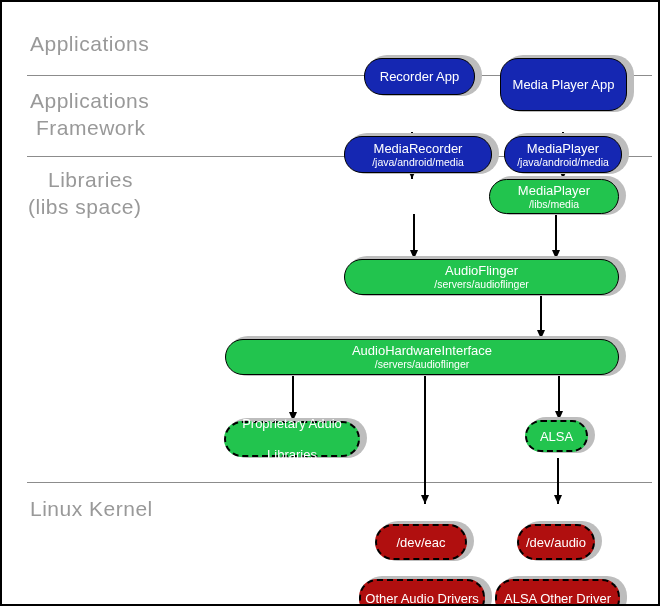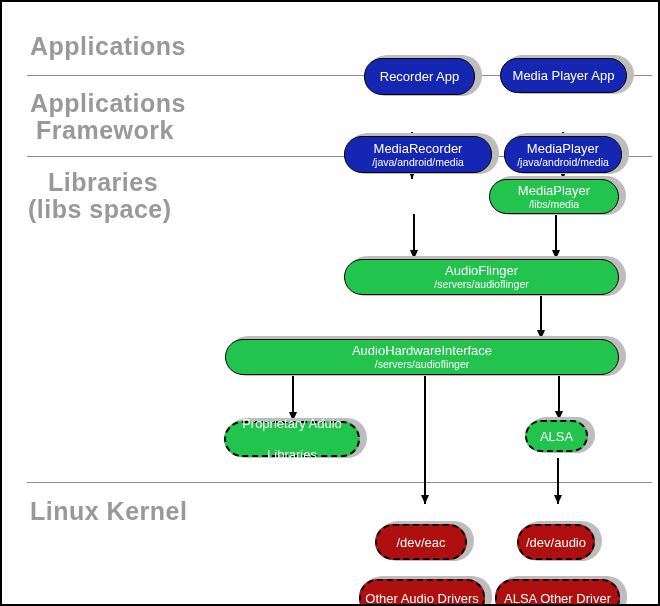--- a/index.html
+++ b/index.html
@@ -2,22 +2,22 @@
 <html style="--app-blue: #1527b2; --lib-green: #22c44e; --kernel-red: #b00f0f; --shadow: #bdbdbd; --label-gray: #999999; --line-gray: #8c8c8c;"><head>
 <meta charset="utf-8">
 <style>
   html,body{margin:0;padding:0;background:#fff;}
   #canvas{
     position:relative;width:656px;height:602px;
     border:2px solid #000;background:#fff;overflow:hidden;
     font-family:"Liberation Sans","DejaVu Sans",sans-serif;
   }
   .layer-label{
-    position:absolute;color:var(--label-gray,#999);font-size:25px;
-    letter-spacing:0.5px;white-space:nowrap;z-index:0;font-weight:bold;
+    position:absolute;color:var(--label-gray,#999);font-size:21px;
+    letter-spacing:0.5px;white-space:nowrap;z-index:0;
   }
   .sep{
     position:absolute;left:25px;width:625px;height:0;
     border-top:1px solid var(--line-gray,#8c8c8c);z-index:0;
   }
   .node{
     position:absolute;display:flex;flex-direction:column;align-items:center;
     justify-content:center;color:#fff;text-align:center;
     border:1.5px solid #000;border-radius:18px;
     box-shadow:5px -1px 0 2px var(--shadow,#bdbdbd);
@@ -62,21 +62,21 @@
   <div class="arrow head" style="left:553px;top:212px;height:45px"></div>
   <div class="arrow head" style="left:538px;top:293px;height:44px"></div>
   <div class="arrow head" style="left:290px;top:373px;height:46px"></div>
   <div class="arrow head" style="left:422px;top:373px;height:129px"></div>
   <div class="arrow head" style="left:556px;top:373px;height:45px"></div>
   <div class="arrow head" style="left:555px;top:456px;height:46px"></div>
 
   <div class="node blue" style="left:362px;top:15px;width:111px;height:37px">
     <span class="t">Recorder App</span>
   </div>
-  <div class="node blue" style="left:498px;top:15px;width:127px;height:35px">
+  <div class="node blue" style="left:498px;top:15px;width:127px;height:53px">
     <span class="t">Media Player App</span>
   </div>
 
   <div class="node blue" style="left:342px;top:93px;width:148px;height:37px">
     <span class="t">MediaRecorder</span>
     <span class="s">/java/android/media</span>
   </div>
   <div class="node blue" style="left:502px;top:93px;width:118px;height:37px">
     <span class="t">MediaPlayer</span>
     <span class="s">/java/android/media</span>

